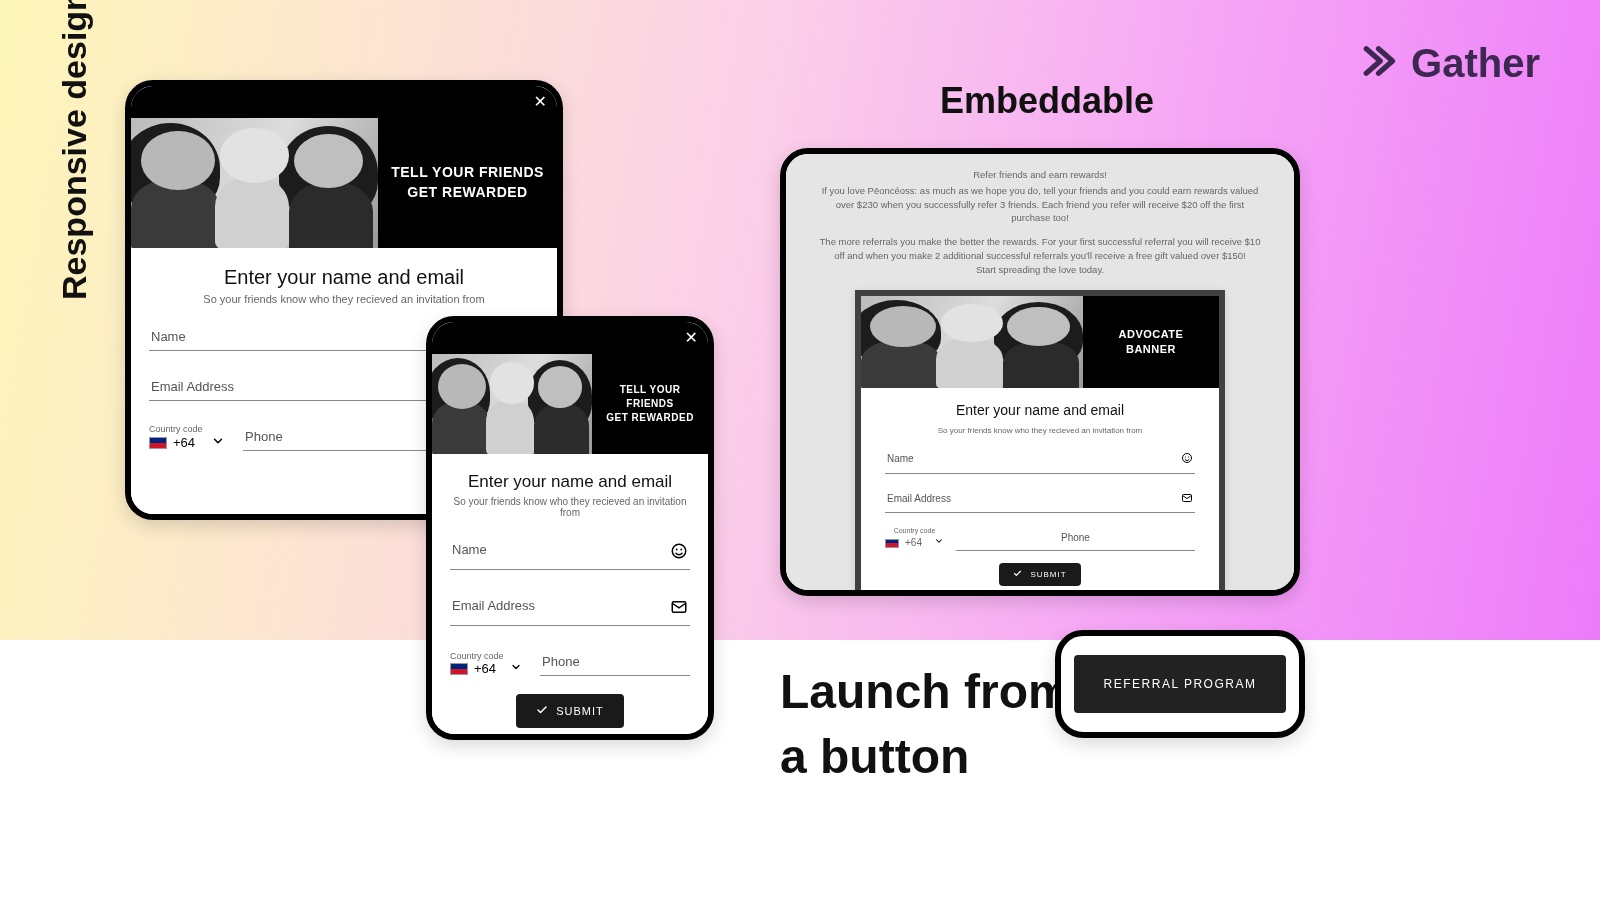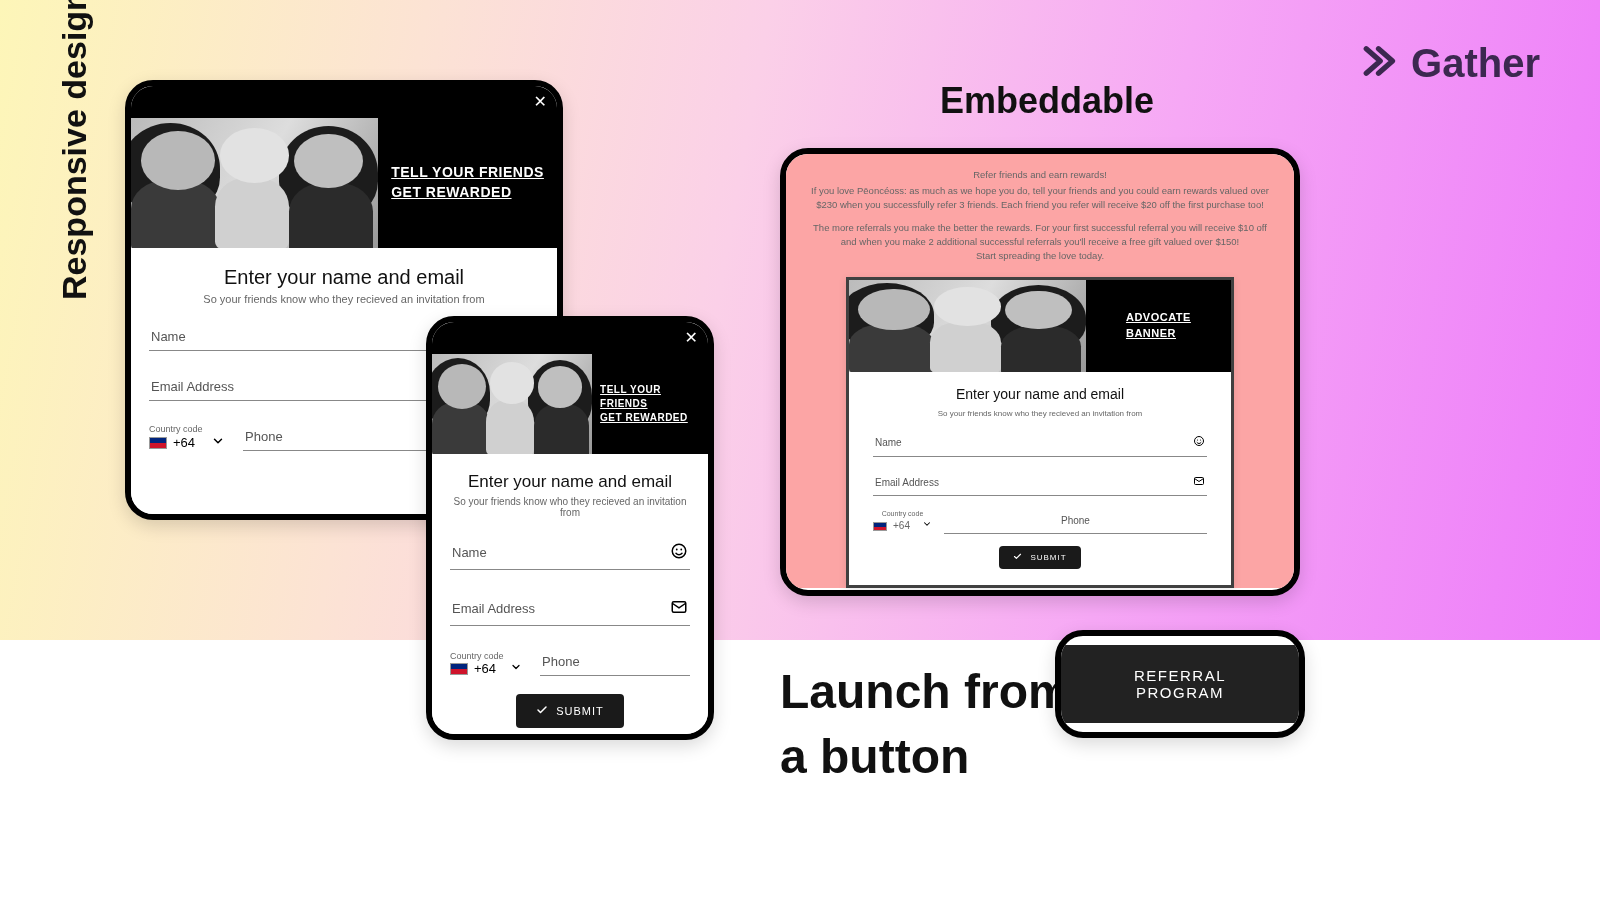--- a/index.html
+++ b/index.html
@@ -23,63 +23,63 @@
   .panel-l { left: 125px; top: 80px; width: 438px; height: 440px; z-index: 1; }
   .panel-m { left: 426px; top: 316px; width: 288px; height: 424px; z-index: 2; }
   .panel-r { left: 780px; top: 148px; width: 520px; height: 448px; }
   .panel-btn { left: 1055px; top: 630px; width: 250px; height: 108px; display: flex; align-items: center; justify-content: center; }
 
   .topbar { background: #000; height: 32px; position: relative; }
   .close { position: absolute; right: 10px; top: 6px; color: #fff; font-size: 16px; cursor: pointer; }
 
   .hero { display: flex; height: 130px; background: #000; }
   .hero-img { flex: 1; position: relative; overflow: hidden; background: linear-gradient(120deg,#bbb 0%,#ddd 50%,#999 100%); }
-  .hero-slogan { flex: 0 0 42%; color: #fff; display: flex; align-items: center; justify-content: center; text-align: left; font-weight: 700; letter-spacing: .5px; padding: 8px; font-size: 14px; line-height: 1.4; text-decoration: underline; }
+  .hero-slogan { flex: 0 0 42%; color: #fff; display: flex; align-items: center; justify-content: center; text-align: center; font-weight: 700; letter-spacing: .5px; padding: 8px; font-size: 14px; line-height: 1.4; }
   .panel-m .hero { height: 100px; }
   .panel-m .hero-slogan { font-size: 10px; }
 
   .formwrap { background: #fff; padding: 12px 18px 18px; }
   .fh { text-align: center; font-size: 20px; font-weight: 400; color: #111; margin-top: 6px; }
   .fsub { text-align: center; font-size: 11px; color: #666; margin-top: 4px; margin-bottom: 14px; }
   .panel-m .fh { font-size: 17px; }
   .panel-m .fsub { font-size: 10px; }
 
-  .field { border-bottom: 1px solid #888; padding: 10px 2px 6px; font-size: 13px; color: #555; display: flex; align-items: center; justify-content: space-between; }
+  .field { border-bottom: 1px solid #888; padding: 10px 2px 6px; font-size: 13px; color: #555; display: flex; justify-content: space-between; }
   .field + .field { margin-top: 18px; }
   .field-icon { color: #111; }
   .cc-row { display: flex; gap: 18px; margin-top: 18px; align-items: flex-end; }
   .cc { }
   .cc-lbl { font-size: 9px; color: #666; }
   .cc-val { display: flex; align-items: center; gap: 6px; font-size: 13px; }
   .flag { width: 18px; height: 12px; background: linear-gradient(#00247d 0 50%, #cf142b 50% 100%); display: inline-block; border: 1px solid #999; }
   .phone { flex: 1; border-bottom: 1px solid #888; padding: 10px 2px 6px; font-size: 13px; color: #555; }
 
   .submit-row { text-align: center; margin-top: 18px; }
   .submit-row.right { text-align: right; }
   .btn { background: #1a1a1a; color: #fff; border: none; border-radius: 4px; padding: 10px 20px; font-size: 11px; letter-spacing: 1px; display: inline-flex; align-items: center; gap: 8px; cursor: pointer; justify-content: flex-end; }
   .check { display: inline-block; }
 
   
-  .embed-body { background: #fca5a5; padding: 14px 20px 0; font-size: 9.5px; color: #666; text-align: center; line-height: 1.45; }
+  .embed-body { background: #e5e5e5; padding: 14px 29px 0; font-size: 9.5px; color: #666; text-align: center; line-height: 1.45; }
   .embed-body .t1 { margin-bottom: 2px; }
-  .embed-card { margin: 14px 40px 16px; border: 3px solid #404040; box-shadow: 0 2px 8px rgba(0,0,0,.1); background:#fff; }
+  .embed-card { margin: 14px 40px 16px; border: 6px solid #404040; box-shadow: 0 2px 8px rgba(0,0,0,.1); background:#fff; }
   .embed-card .hero { height: 92px; }
   .embed-card .hero-slogan { font-size: 11px; flex: 0 0 38%; }
   .embed-card .formwrap { padding: 10px 24px 16px; }
   .embed-card .fh { font-size: 14px; margin-top: 2px; }
   .embed-card .fsub { font-size: 8px; margin-bottom: 10px; }
   .embed-card .field { font-size: 10px; padding: 6px 2px 4px; }
   .embed-card .field + .field { margin-top: 12px; }
   .embed-card .cc-row { margin-top: 12px; gap: 12px; }
   .embed-card .cc-lbl { font-size: 7px; }
   .embed-card .cc-val { font-size: 10px; }
   .embed-card .phone { font-size: 10px; padding: 6px 2px 4px; }
   .embed-card .btn { padding: 6px 14px; font-size: 8px; }
 
-  .ref-btn { background: #222; color: #fff; border: none; border-radius: 4px; padding: 22px 30px; font-size: 15px; letter-spacing: 1.5px; cursor: pointer; }
+  .ref-btn { background: #222; color: #fff; border: none; border-radius: 4px; padding: 22px 30px; font-size: 12px; letter-spacing: 1.5px; cursor: pointer; }
 
   
   .trio { position: absolute; inset: 0; }
   .head { position: absolute; border-radius: 50%; background: #cfcfcf; }
   .body { position: absolute; border-radius: 40% 40% 10% 10%; }
   .p1 .head { width: 30%; height: 45%; left: 4%; top: 10%; background:#b8b8b8; }
   .p1 .body { width: 36%; height: 55%; left: 0%; top: 48%; background:#3a3a3a; }
   .p2 .head { width: 28%; height: 42%; left: 36%; top: 8%; background:#e2e2e2; }
   .p2 .body { width: 30%; height: 55%; left: 34%; top: 46%; background:#d0d0d0; }
   .p3 .head { width: 28%; height: 42%; left: 66%; top: 12%; background:#bfbfbf; }

